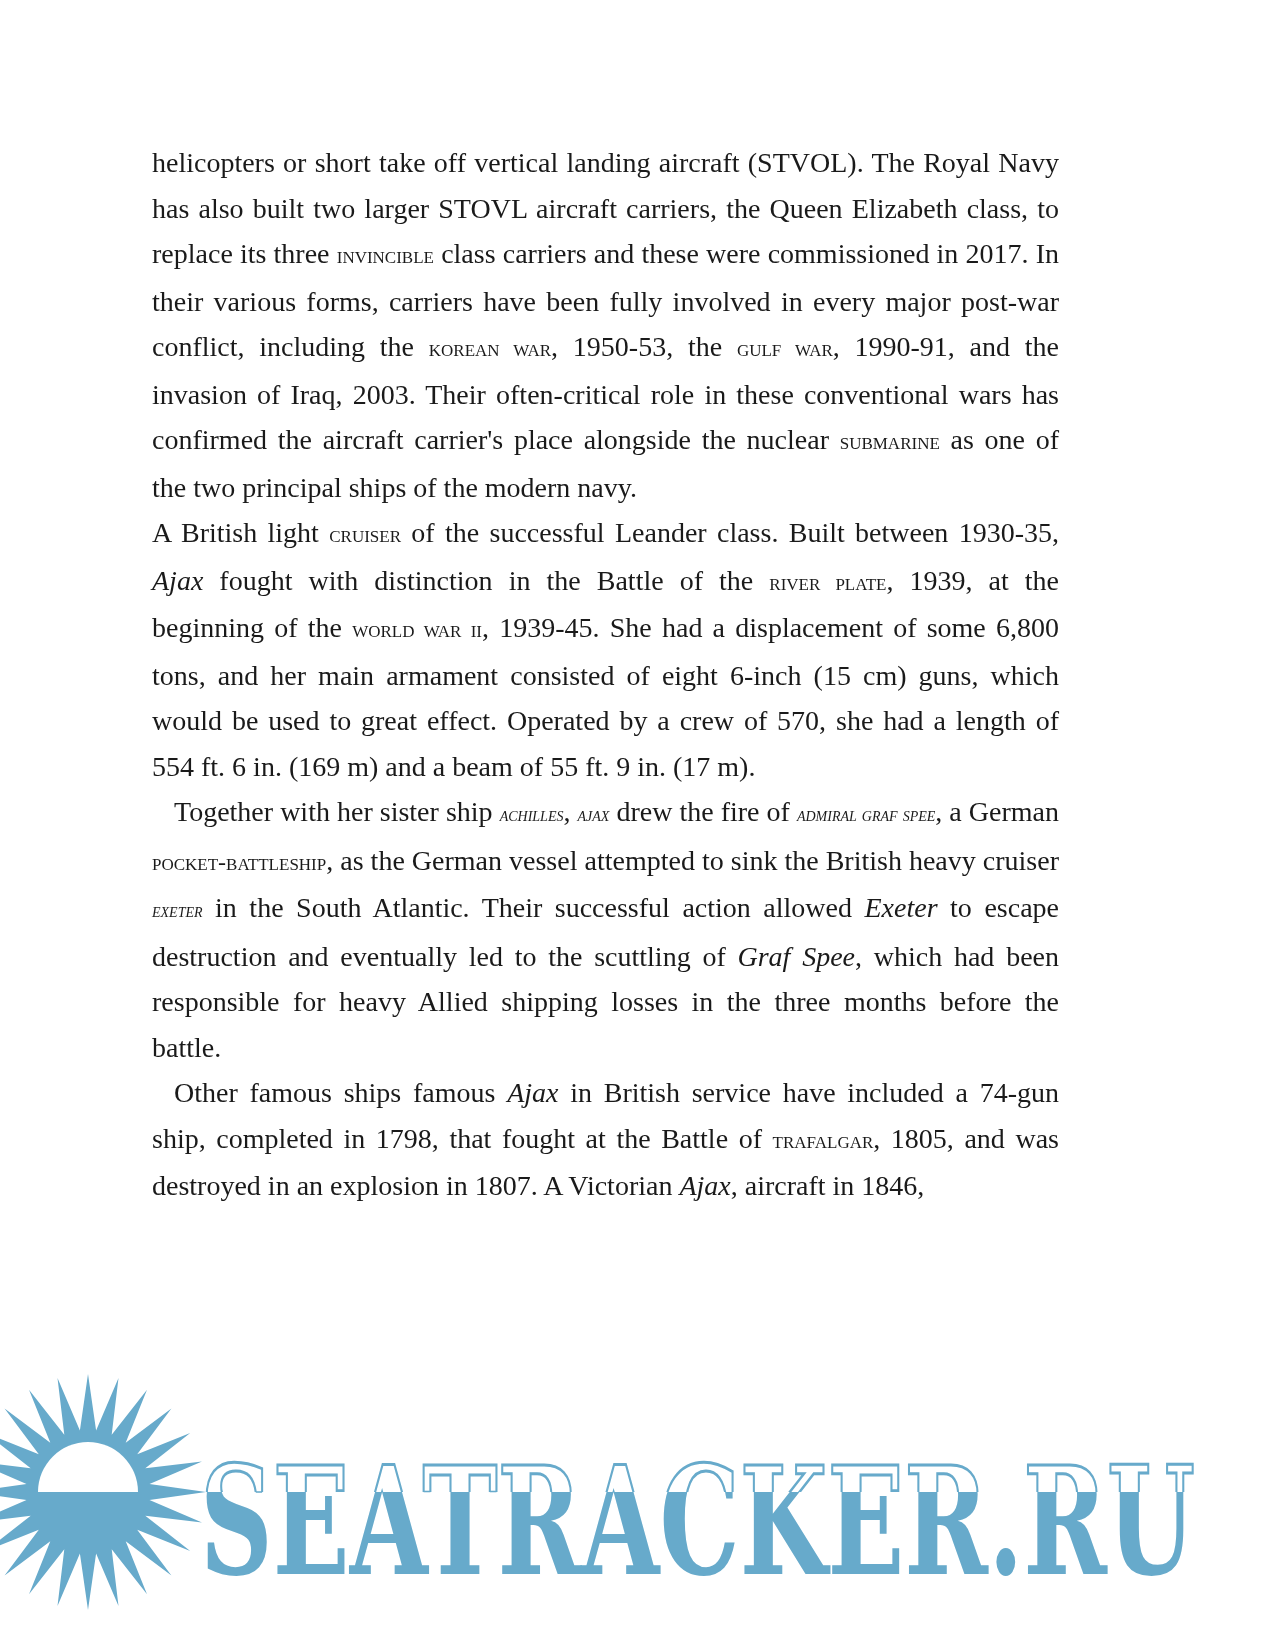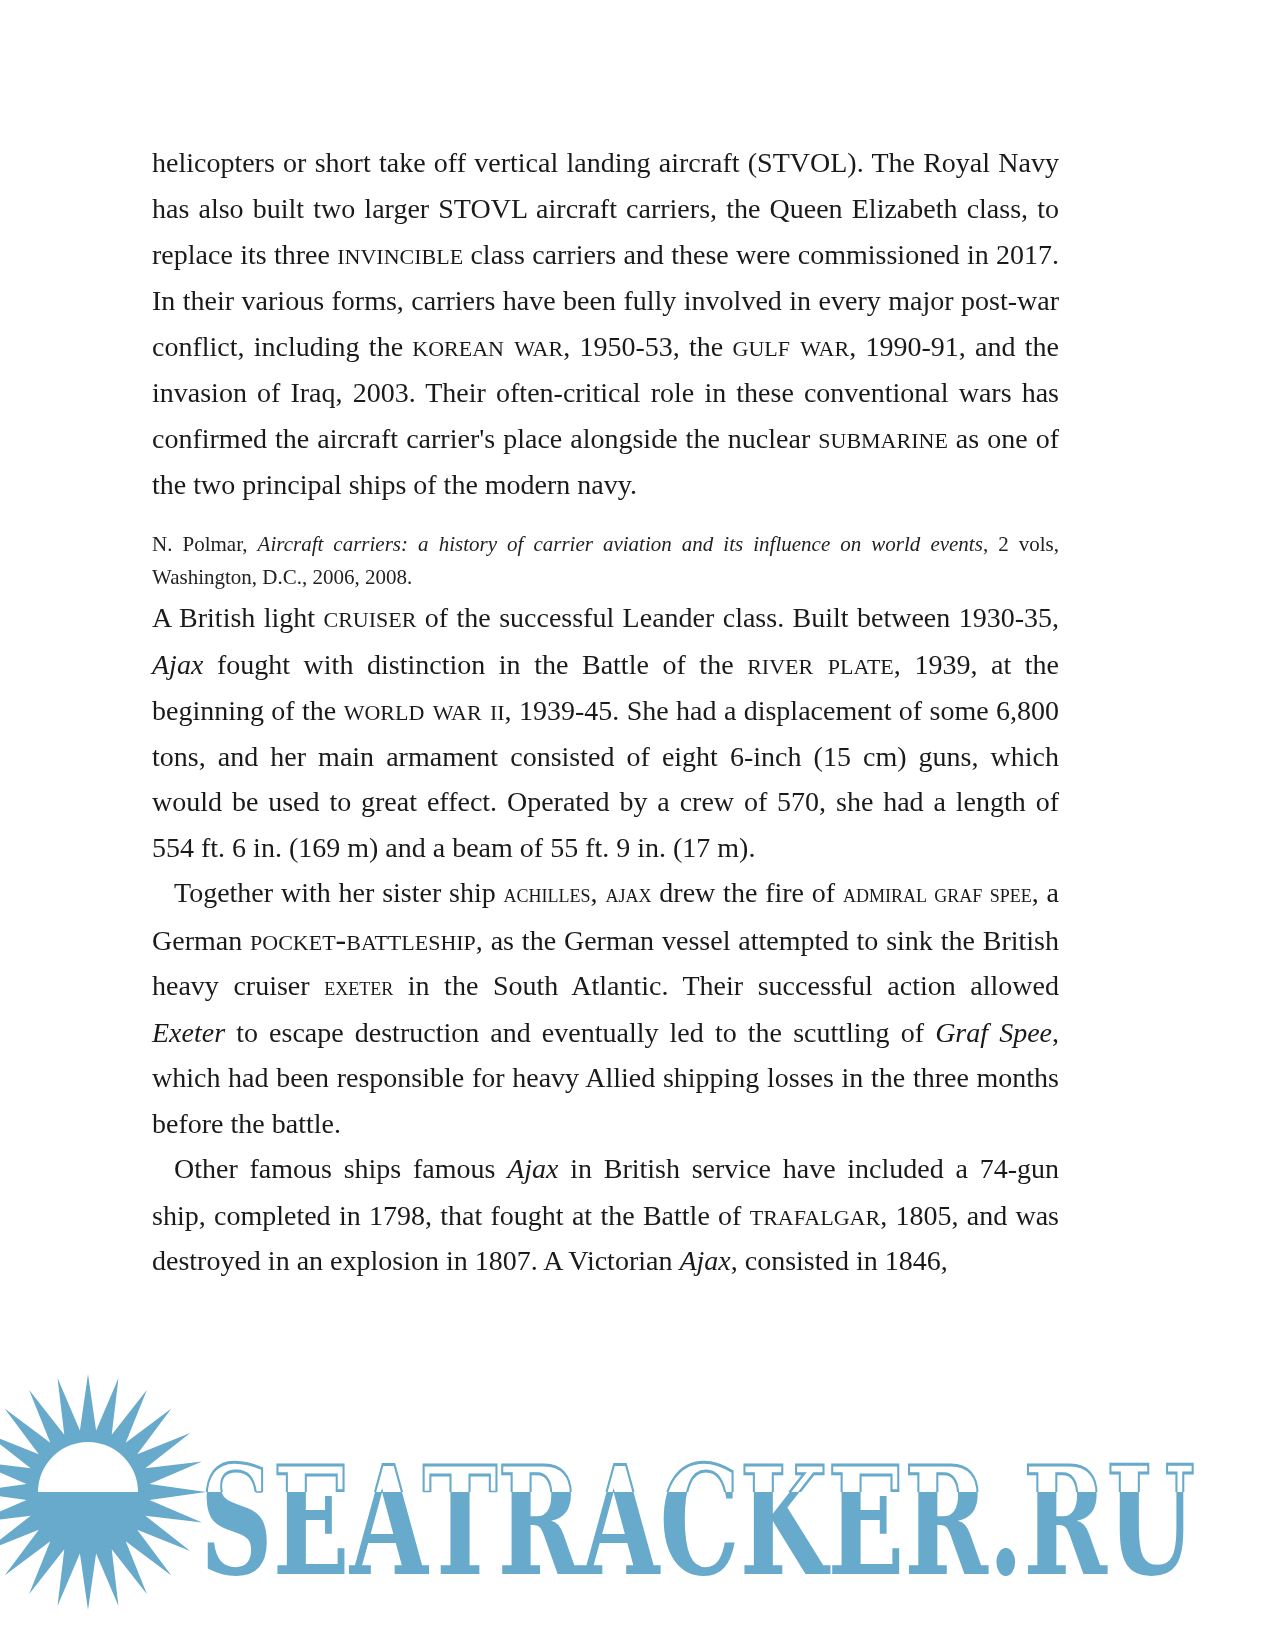--- a/index.html
+++ b/index.html
@@ -27,26 +27,27 @@
       text-align: justify;
       margin: 0;
       hyphens: none;
     }
     .para.indent {
       text-indent: 22px;
     }
     .sc {
       font-variant: small-caps;
       text-transform: lowercase;
-      font-size: 32px;
+      font-size: 24px;
     }
     .sc-it {
       font-variant: small-caps;
       text-transform: lowercase;
-      font-size: 26px;
+      font-style: italic;
+      font-size: 20px;
     }
     .it { font-style: italic; }
     .biblio {
       font-size: 21px;
       line-height: 33px;
       text-align: justify;
       margin: 21px 0 0 0;
       color: #222;
     }
     .entry-head {
@@ -63,29 +64,26 @@
       width: 1275px;
       height: 265px;
     }
   </style>
 </head>
 <body>
 
 <div class="page">
   <p class="para" id="para-cont"><span>helicopters or short take off vertical landing aircraft (STVOL). The Royal Navy has also built two larger STOVL aircraft carriers, the Queen Elizabeth class, to replace its three </span><span class="sc">INVINCIBLE</span><span> class carriers and these were commissioned in 2017. In their various forms, carriers have been fully involved in every major post-war conflict, including the </span><span class="sc">KOREAN WAR</span><span>, 1950-53, the </span><span class="sc">GULF WAR</span><span>, 1990-91, and the invasion of Iraq, 2003.  Their often-critical role in these conventional wars has confirmed the aircraft carrier's place alongside the nuclear </span><span class="sc">SUBMARINE</span><span> as one of the two principal ships of the modern navy.</span></p>
 
-  <p class="biblio">
-    <span>N. Polmar, </span><span class="it">Aircraft carriers: a history of carrier aviation and its influence on world events</span><span>, 2 vols, Washington, D.C., 2006, 2008.</span>
-  </p>
 
 
   <div id="entry-body">
       <p class="para"><span>A British light </span><span class="sc">CRUISER</span><span> of the successful Leander class. Built between 1930-35, </span><span class="it">Ajax</span><span> fought with distinction in the Battle of the </span><span class="sc">RIVER PLATE</span><span>, 1939, at the beginning of the </span><span class="sc">WORLD WAR II</span><span>, 1939-45. She had a displacement of some 6,800 tons, and her main armament consisted of eight 6-inch (15 cm) guns, which would be used to great effect. Operated by a crew of 570, she had a length of 554 ft. 6 in. (169 m) and a beam of 55 ft. 9 in. (17 m).</span></p>
       <p class="para indent"><span>Together with her sister ship </span><span class="sc-it">ACHILLES</span><span>, </span><span class="sc-it">AJAX</span><span> drew the fire of </span><span class="sc-it">ADMIRAL GRAF SPEE</span><span>, a German </span><span class="sc">POCKET-BATTLESHIP</span><span>, as the German vessel attempted to sink the British heavy cruiser </span><span class="sc-it">EXETER</span><span> in the South Atlantic. Their successful action allowed </span><span class="it">Exeter</span><span> to escape destruction and eventually led to the scuttling of </span><span class="it">Graf Spee</span><span>, which had been responsible for heavy Allied shipping losses in the three months before the battle.</span></p>
-      <p class="para indent"><span>Other famous ships famous </span><span class="it">Ajax</span><span> in British service have included a 74-gun ship, completed in 1798, that fought at the Battle of </span><span class="sc">TRAFALGAR</span><span>, 1805, and was destroyed in an explosion in 1807. A Victorian </span><span class="it">Ajax</span><span>, consisted in 1846,</span></p>
+      <p class="para indent"><span>Other famous ships famous </span><span class="it">Ajax</span><span> in British service have included a 74-gun ship, completed in 1798, that fought at the Battle of </span><span class="sc">TRAFALGAR</span><span>, 1805, and was destroyed in an explosion in 1807. A Victorian </span><span class="it">Ajax</span><span>, aircraft in 1846,</span></p>
     </div>
 </div>
 
 <div class="logo">
   <svg width="1275" height="265" viewBox="0 0 1275 265">
     <defs>
       <clipPath id="lowerHalf">
         <rect x="0" y="143" width="1275" height="200"></rect>
       </clipPath>
       <clipPath id="upperHalf">

